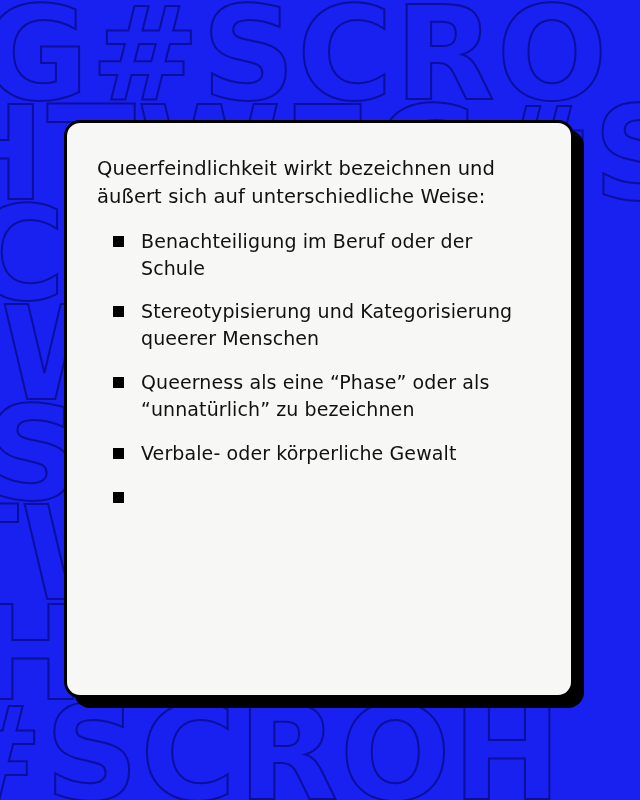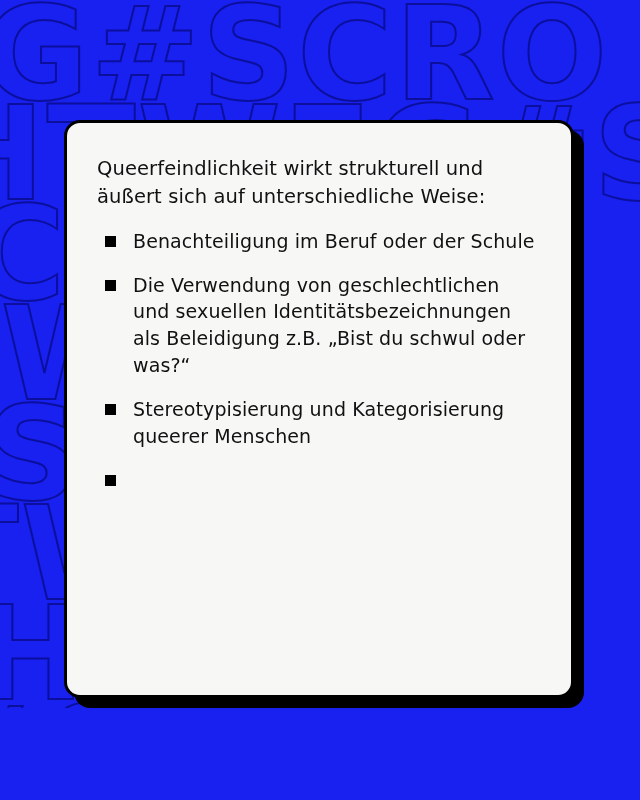--- a/index.html
+++ b/index.html
@@ -10,21 +10,21 @@
     width: 640px;
     height: 800px;
     overflow: hidden;
     font-family: "DejaVu Sans", sans-serif;
     background: #1821ef;
   }
 
   #stage {
     position: relative;
     width: 640px;
-    height: 708px;
+    height: 800px;
     background: #1821ef;
     overflow: hidden;
   }
 
   
   .bg-layer {
     position: absolute;
     left: 0;
     top: 0;
     width: 640px;
@@ -79,21 +79,21 @@
   .intro {
     font-size: 19.5px;
     line-height: 1.45;
     color: #111111;
     margin: 6px 0 16px 0;
     letter-spacing: 0.1px;
   }
 
   ul.points {
     list-style: none;
-    margin: 0;
+    margin: 8px;
     padding: 0 0 0 6px;
   }
   ul.points li {
     position: relative;
     padding-left: 30px;
     margin-bottom: 17px;
     font-size: 19px;
     line-height: 1.42;
     color: #111111;
     letter-spacing: 0.1px;
@@ -120,34 +120,38 @@
     <div class="bg-line r4">TWEG#</div>
     <div class="bg-line r5">SCROH</div>
     <div class="bg-line r6">TWEG#</div>
     <div class="bg-line r7">HTWEG</div>
     <div class="bg-line r8">#SCROH</div>
   </div>
 
   <div class="card-shadow"></div>
 
   <div class="card">
-    <p class="intro">Queerfeindlichkeit wirkt strukturell und äußert sich auf unterschiedliche Weise:</p>
+    <p class="intro">Queerfeindlichkeit wirkt bezeichnen und äußert sich auf unterschiedliche Weise:</p>
 
     <ul class="points">
       <li>
         <span class="bullet"></span>
         <span>Benachteiligung im Beruf oder der Schule</span>
       </li>
       <li>
         <span class="bullet"></span>
-        <span>Die Verwendung von geschlechtlichen und sexuellen Identitätsbezeichnungen als Beleidigung z.B. „Bist du schwul oder was?“</span>
+        <span>Stereotypisierung und Kategorisierung queerer Menschen</span>
       </li>
       <li>
         <span class="bullet"></span>
-        <span>Stereotypisierung und Kategorisierung queerer Menschen</span>
+        <span>Queerness als eine “Phase” oder als “unnatürlich” zu bezeichnen</span>
+      </li>
+      <li>
+        <span class="bullet"></span>
+        <span>Verbale- oder körperliche Gewalt</span>
       </li>
       <li>
         <span class="bullet"></span>
       </li>
     </ul>
   </div>
 
 </div>
 
 </body></html>

